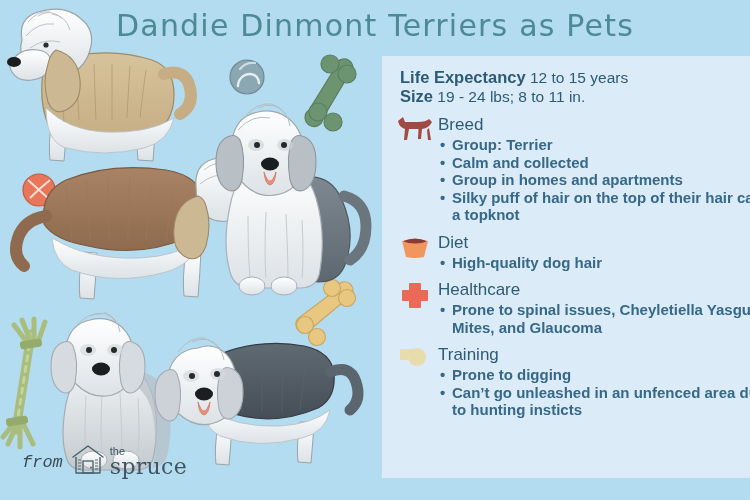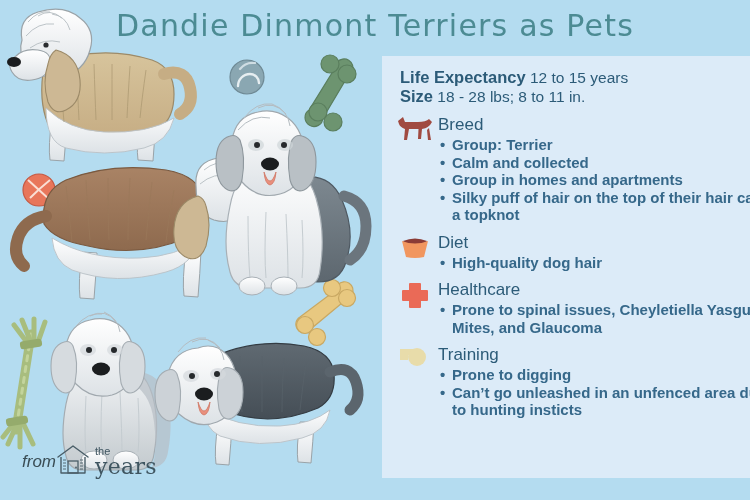--- a/index.html
+++ b/index.html
@@ -65,25 +65,25 @@
   }
   .bullets li::before {
     content:"\2022";
     position:absolute; left:2px; top:0;
     color:#36688a; font-size:15px;
   }
 
   
   #logo { position:absolute; left:22px; top:444px; display:flex; align-items:center; }
   #logo-from {
-    font-family:Liberation Sans, sans-serif;
+    font-family:Liberation Mono, monospace;
     font-style:italic;
     font-size:17px;
     color:#3a4d55;
-    margin-right:0;
+    margin-right:8px;
   }
   #logo-house { margin-right:5px; }
   #logo-words { line-height:1; }
   #logo-the {
     font-family:Liberation Sans, sans-serif;
     font-size:11px; color:#3f5560; display:block; margin-bottom:-1px;
   }
   #logo-spruce {
     font-family:"DejaVu Serif", serif;
     font-size:22px; color:#3f5560; display:block; letter-spacing:0.3px;
@@ -349,21 +349,21 @@
 
 <div id="info-panel">
   <div class="panel-inner">
 
     <div class="stat-line">
       <span class="stat-label">Life Expectancy</span>
       <span class="stat-value">12 to 15 years</span>
     </div>
     <div class="stat-line">
       <span class="stat-label">Size</span>
-      <span class="stat-value">18 - 28 lbs; 8 to 11 in.</span>
+      <span class="stat-value">19 - 24 lbs; 8 to 11 in.</span>
     </div>
 
     <div class="section">
       <span class="section-icon">
         <svg width="38" height="28" viewBox="0 0 38 28" xmlns="http://www.w3.org/2000/svg">
           <path d="M2 5 L7 1 L9 6 L22 6 Q30 6 33 3 L36 6 Q33 12 26 13 L25 23 L22 23 L22.5 13 L13 13 L11 24 L8 24 L9 13 Q4 11 3 8 Z" fill="#a04a41"></path>
           <path d="M33 12 L35 24 L32 24 L31 14 Z" fill="#a04a41"></path>
         </svg>
       </span>
       <div class="section-title">Breed</div>
@@ -424,15 +424,15 @@
       <path d="M2 13 L17 2 L32 13" fill="none" stroke="#4a5e68" stroke-width="1.4" stroke-linecap="round" stroke-linejoin="round"></path>
       <path d="M5 13 L5 29 L29 29 L29 13" fill="none" stroke="#4a5e68" stroke-width="1.4" stroke-linejoin="round"></path>
       <rect x="12" y="17" width="10" height="12" fill="none" stroke="#4a5e68" stroke-width="1.3"></rect>
       <circle cx="20" cy="23.5" r="0.9" fill="#4a5e68"></circle>
       <path d="M7 16 L10 16 M7 19 L10 19 M7 22 L10 22 M7 25 L10 25" stroke="#4a5e68" stroke-width="0.9"></path>
       <path d="M24 16 L27 16 M24 19 L27 19 M24 22 L27 22 M24 25 L27 25" stroke="#4a5e68" stroke-width="0.9"></path>
     </svg>
   </span>
   <span id="logo-words">
     <span id="logo-the">the</span>
-    <span id="logo-spruce">years</span>
+    <span id="logo-spruce">spruce</span>
   </span>
 </div>
 
 </body></html>

